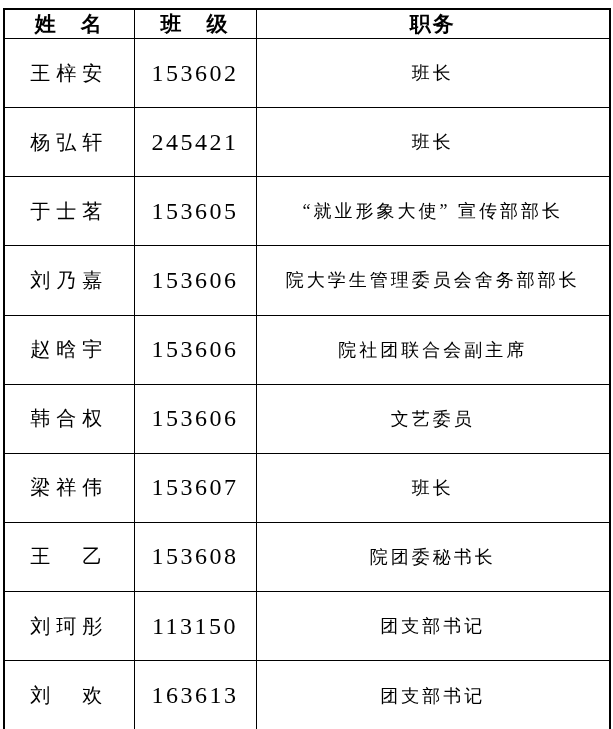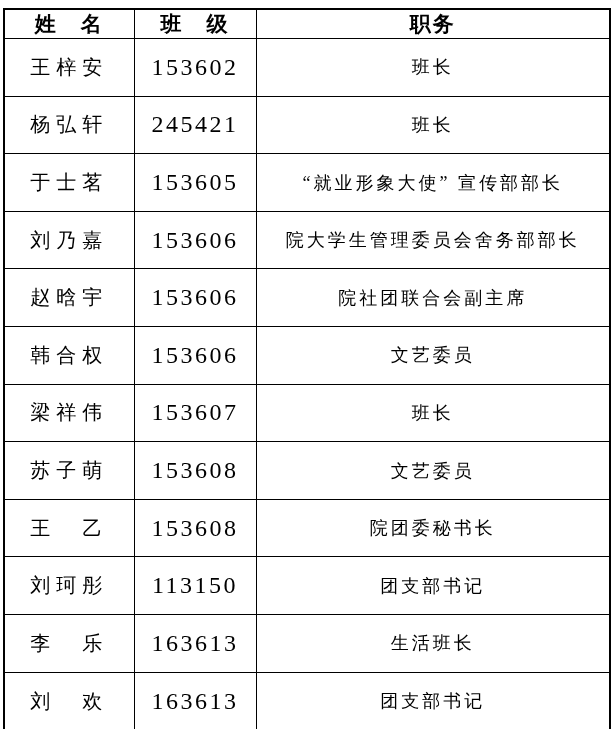--- a/index.html
+++ b/index.html
@@ -110,45 +110,35 @@
     <td class="cell-class">153606</td>
     <td class="cell-position">文艺委员</td>
   </tr>
 
   <tr>
     <td class="cell-name">梁祥伟</td>
     <td class="cell-class">153607</td>
     <td class="cell-position">班长</td>
   </tr>
 
-  <tr>
-    <td class="cell-name">苏子萌</td>
-    <td class="cell-class">153608</td>
-    <td class="cell-position">文艺委员</td>
-  </tr>
 
   <tr>
     <td class="cell-name">王　乙</td>
     <td class="cell-class">153608</td>
     <td class="cell-position">院团委秘书长</td>
   </tr>
 
 
 
   <tr>
     <td class="cell-name">刘珂彤</td>
     <td class="cell-class">113150</td>
     <td class="cell-position">团支部书记</td>
   </tr>
 
-  <tr>
-    <td class="cell-name">李　乐</td>
-    <td class="cell-class">163613</td>
-    <td class="cell-position">生活班长</td>
-  </tr>
 
   <tr>
     <td class="cell-name">刘　欢</td>
     <td class="cell-class">163613</td>
     <td class="cell-position">团支部书记</td>
   </tr>
 </tbody>
   </table>
 </div>
 

